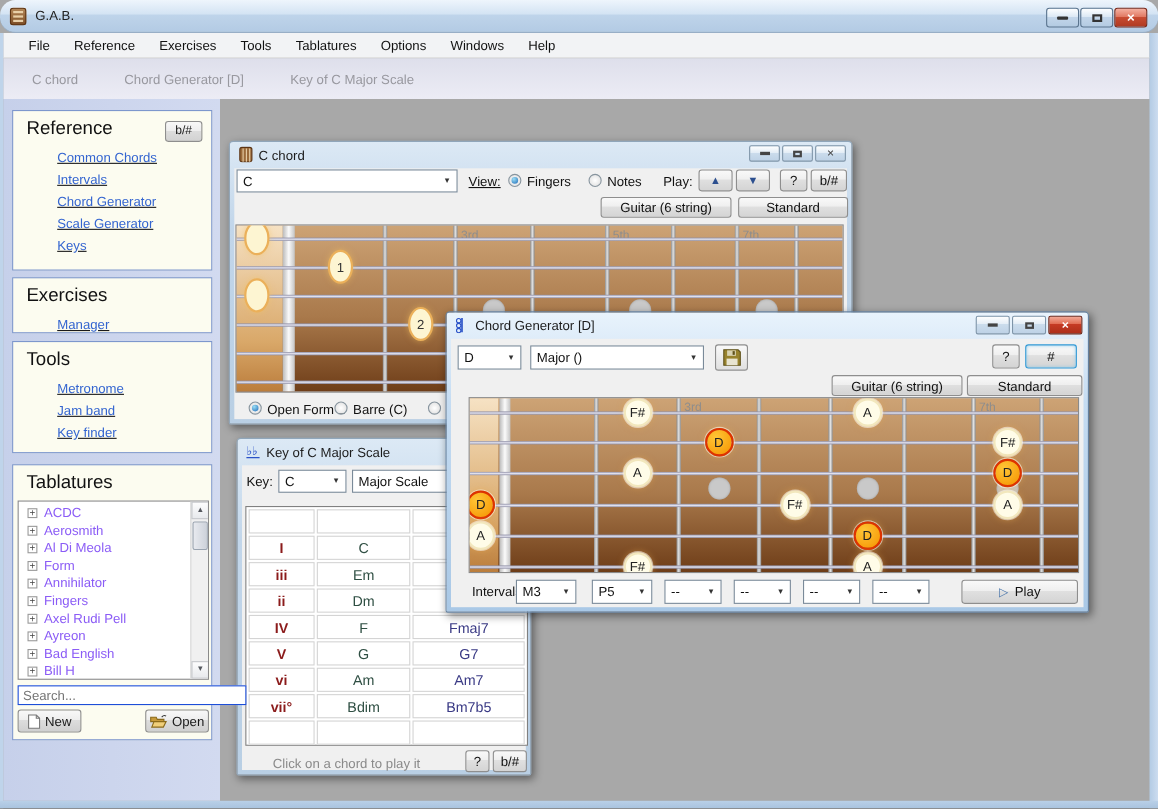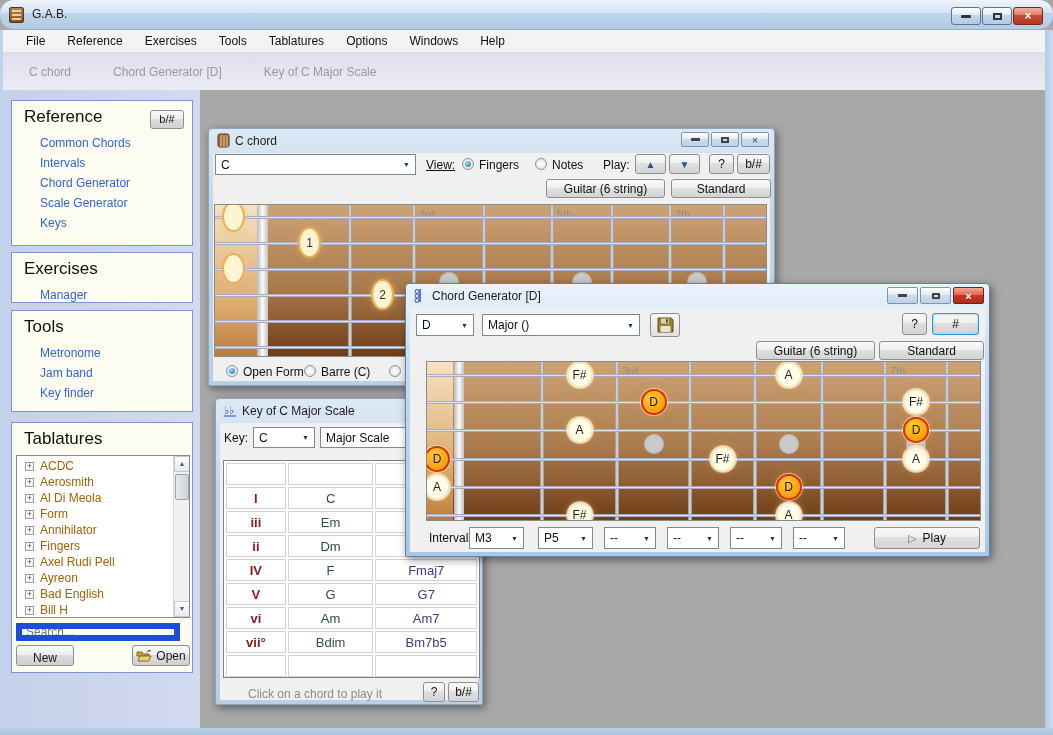--- a/index.html
+++ b/index.html
@@ -34,47 +34,47 @@
   .menu-item{padding:3px 11px;font-size:12px;color:#111;}
   .tabbar{position:absolute;left:3px;right:8px;top:53px;height:37px;
     background:linear-gradient(#dedfeb,#ececf5);display:flex;align-items:center;padding-left:14px;z-index:38;}
   .tab{padding:4px 12px;margin-right:18px;font-size:12px;color:#98989f;}
   
   .sidebar{position:absolute;left:3px;top:90px;width:197px;bottom:7px;
     background:linear-gradient(90deg,#c6d0ea,#d2daf0);z-index:37;}
   .side-box{position:absolute;left:8px;width:182px;background:#fcfcf0;
     border:1px solid #7d97cd;}
   .side-title{font-size:17px;color:#111;padding:6px 0 2px 12px;}
-  .side-links{padding:4px 0 6px 28px;}
+  .side-links{padding:4px 0 6px 40px;text-decoration:underline;}
   .side-link{color:#3465d0;font-size:12px;line-height:20px;}
   #box-reference{top:10px;height:146px;}
   #box-exercises{top:162px;height:51px;}
   #box-tools{top:220px;height:102px;}
   #box-tabs{top:332px;height:251px;}
   .mini-btn{position:absolute;right:8px;top:9px;width:34px;height:19px;font-size:11px;
     border:1px solid #8e8e8e;border-radius:3px;text-align:center;line-height:17px;
     background:linear-gradient(#f8f8f8,#eee 45%,#ddd 46%,#d2d2d2);}
   .tree-box{position:absolute;left:4px;top:32px;width:174px;height:163px;background:#fff;
     border:1px solid #8a8a8a;overflow:hidden;}
   .tree-rows{position:absolute;left:0;top:2px;right:17px;overflow:hidden;height:160px;}
   .tree-row{display:flex;align-items:center;height:16px;padding-left:8px;}
   .texp{width:9px;height:9px;border:1px solid #999;background:#fff;font-size:9px;line-height:7px;
     text-align:center;color:#444;margin-right:6px;flex:none;}
-  .tlbl{font-size:12px;color:#a16207;white-space:nowrap;}
+  .tlbl{font-size:12px;color:#8b5cf6;white-space:nowrap;}
   .vscroll{position:absolute;right:0;top:0;bottom:0;width:16px;background:#f0f0f0;border-left:1px solid #d8d8d8;}
   .sbtn{position:absolute;left:0;width:16px;height:16px;background:linear-gradient(#fdfdfd,#e8eaed);
     border:1px solid #c6c8cc;color:#55585e;font-size:7px;text-align:center;line-height:14px;}
   .sthumb{position:absolute;left:1px;top:18px;width:14px;height:26px;border:1px solid #9aa4b0;
     border-radius:2px;background:linear-gradient(90deg,#e8eaef,#cdd2da);}
-  .search-input{position:absolute;left:4px;top:200px;width:164px;height:18px;border:6px solid #1d4ed8;
+  .search-input{position:absolute;left:4px;top:200px;width:208px;height:18px;border:1px solid #1d4ed8;
     font-family:"Liberation Sans",sans-serif;font-size:12px;padding:0 4px;color:#333;}
   .tab-btn{position:absolute;top:222px;height:21px;width:58px;border:1px solid #8e8e8e;border-radius:3px;
     background:linear-gradient(#f8f8f8,#eee 45%,#ddd 46%,#d0d0d0);display:flex;align-items:center;
     justify-content:center;gap:4px;font-size:12px;}
-  #btn-new{left:4px;flex-direction:column;}#btn-open{left:120px;}
+  #btn-new{left:4px;}#btn-open{left:120px;}
   
   .mdi{position:absolute;left:200px;top:90px;right:8px;bottom:7px;background:#a8a8a8;z-index:1;}
   
   .win{position:absolute;border-radius:4px 4px 2px 2px;box-shadow:2px 3px 8px rgba(0,0,0,.45);}
   .win.inactive{background:linear-gradient(#dcE9f5,#c2d6ea 30%,#b9cfe4);border:1px solid #90a6ba;}
   .win.active{background:linear-gradient(#e9f3fc,#c5dcf2 30%,#a9c8e6);border:1px solid #64809e;}
   .tbar{position:absolute;left:0;right:0;top:0;height:24px;}
   .tbar .wtitle{position:absolute;left:26px;top:5px;font-size:12px;color:#1c1c1c;}
   .ticon{position:absolute;left:7px;top:4px;width:15px;height:15px;}
   .wctl{position:absolute;top:3px;right:5px;display:flex;gap:2px;}

